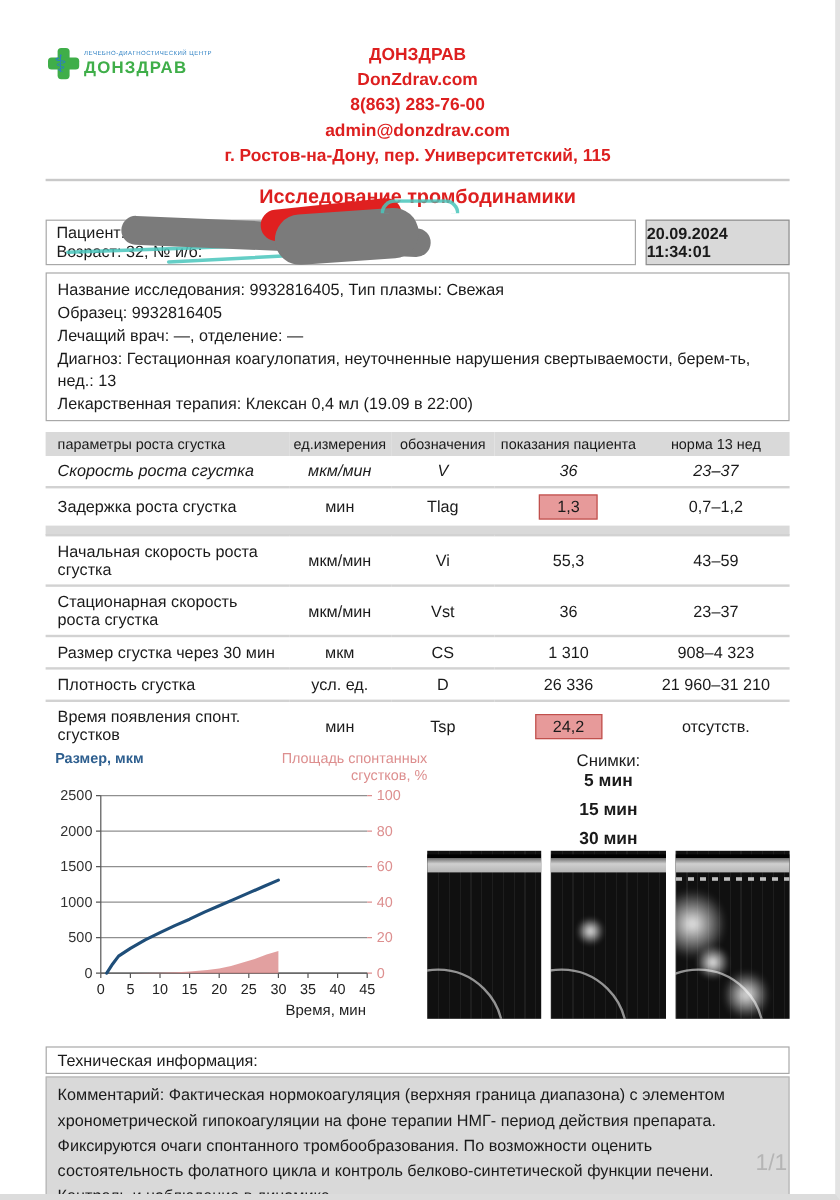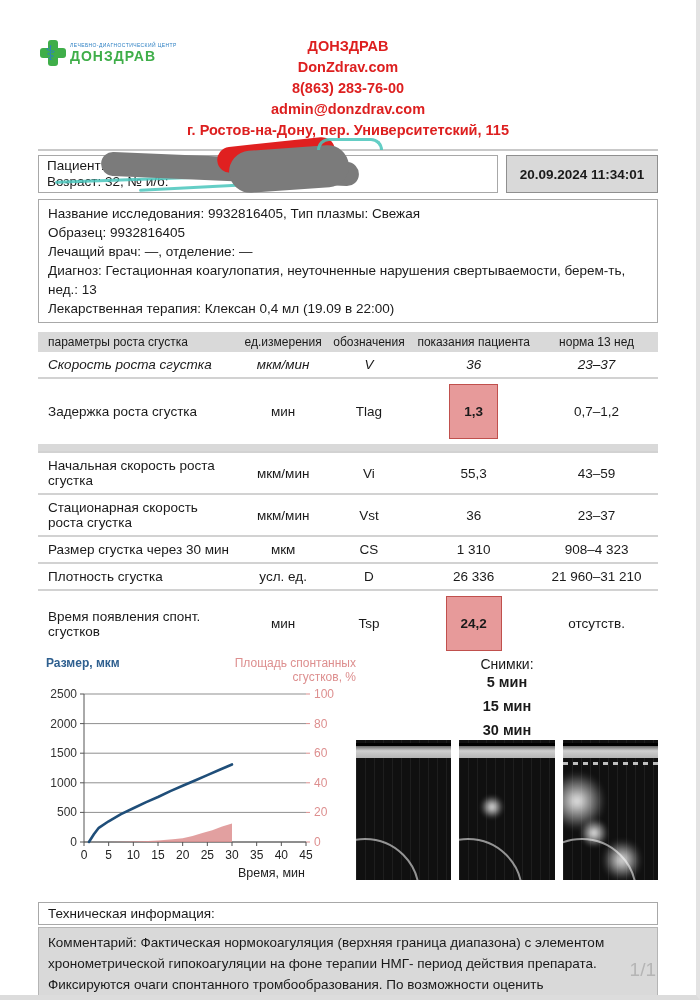--- a/index.html
+++ b/index.html
@@ -23,41 +23,41 @@
   .logo-caption { font-size:5px; color:#2b7fc3; letter-spacing:.4px; white-space:nowrap; }
   .logo-name { font-size:14px; font-weight:bold; color:#3fae49; letter-spacing:1px; }
   .hdr-center { text-align:center; color:#dd1f1f; font-weight:bold; }
   .hdr-center div { font-size:14.5px; line-height:21px; }
   .hdr-rule { border:none; border-top:2px solid #c9c9c9; margin:8px 0 4px 0; }
   .doc-title { text-align:center; color:#dd1f1f; font-weight:bold; font-size:16.5px; margin-bottom:9px; }
 
   
   .pat-row { display:flex; gap:8px; align-items:stretch; }
   .pat-box { flex:1; border:1px solid #a8a8a8; padding:2px 8px; font-size:13.5px; line-height:16px; position:relative; background:#fff; }
-  .date-box { width:152px; border:1px solid #8f8f8f; background:#d9d9d9; font-weight:bold; font-size:13.5px;
+  .date-box { width:120px; border:1px solid #8f8f8f; background:#d9d9d9; font-weight:bold; font-size:13.5px;
               display:flex; align-items:center; justify-content:center; }
   .scrib { position:absolute; pointer-events:none; }
   .scrib-gray { left:62px; top:1px; width:258px; height:24px; background:#7b7b7b; border-radius:12px; transform:rotate(2.5deg); }
   .scrib-gray2 { left:190px; top:-8px; width:120px; height:42px; background:#7b7b7b; border-radius:22px; transform:rotate(-4deg); }
   .scrib-red { left:178px; top:-14px; width:118px; height:26px; background:#e02020; border-radius:14px; transform:rotate(-6deg); }
   .scrib-teal1 { left:16px; top:22px; width:160px; height:3px; background:#49c6bc; transform:rotate(-2deg); opacity:.85; border-radius:2px; }
   .scrib-teal2 { left:100px; top:29px; width:150px; height:3px; background:#49c6bc; transform:rotate(-3deg); opacity:.85; border-radius:2px; }
   .scrib-teal3 { left:278px; top:-18px; width:66px; height:12px; border:3px solid #49c6bc; border-bottom:none;
                  border-radius:30px 30px 0 0; opacity:.85; }
   .study-box { border:1px solid #a8a8a8; margin-top:6px; padding:4px 9px; font-size:13.5px; line-height:19px; background:#fff; }
 
   
   table.params { width:100%; border-collapse:collapse; margin-top:9px; font-size:13px; }
   table.params th { background:#d9d9d9; font-weight:normal; font-size:12px; padding:3px 4px; }
   table.params th:first-child { text-align:left; padding-left:10px; }
   table.params td { text-align:center; padding:5px 4px; border-top:2px solid #d2d2d2; font-size:13.5px; }
   table.params td.param { text-align:left; padding-left:10px; font-size:13.5px; }
   table.params tr.band td { border-top:none; background:#d9d9d9; height:8px; padding:0; line-height:0; font-size:0; }
   table.params tr:first-child td { border-top:none;font-style:italic; }
-  .flag { display:inline-block; background:#e79a9a; border:1px solid #c0504d; padding:19px 14px;font-weight:bold; }
+  .flag { display:inline-block; background:#e79a9a; border:1px solid #c0504d; padding:2px 14px; }
 
   
   .viz-row { display:flex; margin-top:0; }
   .chart-wrap { width:318px; position:relative; }
   .chart-labels { display:flex; justify-content:space-between; font-size:12px; margin-bottom:0; }
   .lab-left { color:#2e5f8f; font-weight:bold; padding-left:8px; }
   .lab-right { color:#dd8f8f; text-align:right; width:130px; line-height:14px; }
   .snaps { width:306px; margin-left:0; }
   .snaps-title { text-align:center; font-weight:normal; font-size:14px; }
   .snap-labels { display:flex; gap:8px; margin-top:2px;flex-direction:column; }
@@ -98,20 +98,21 @@
       </div>
       <div class="hdr-center">
         <div>ДОНЗДРАВ</div>
         <div>DonZdrav.com</div>
         <div>8(863) 283-76-00</div>
         <div>admin@donzdrav.com</div>
         <div>г. Ростов-на-Дону, пер. Университетский, 115</div>
       </div>
     </div>
     <hr class="hdr-rule">
+    <div class="doc-title">Исследование тромбодинамики</div>
 
     <div class="pat-row">
       <div class="pat-box">
         <div>Пациент: С</div>
         <div>Возраст: 32, № и/б:</div>
         <i class="scrib scrib-teal1"></i>
         <i class="scrib scrib-teal2"></i>
         <i class="scrib scrib-gray"></i>
         <i class="scrib scrib-red"></i>
         <i class="scrib scrib-gray2"></i>

